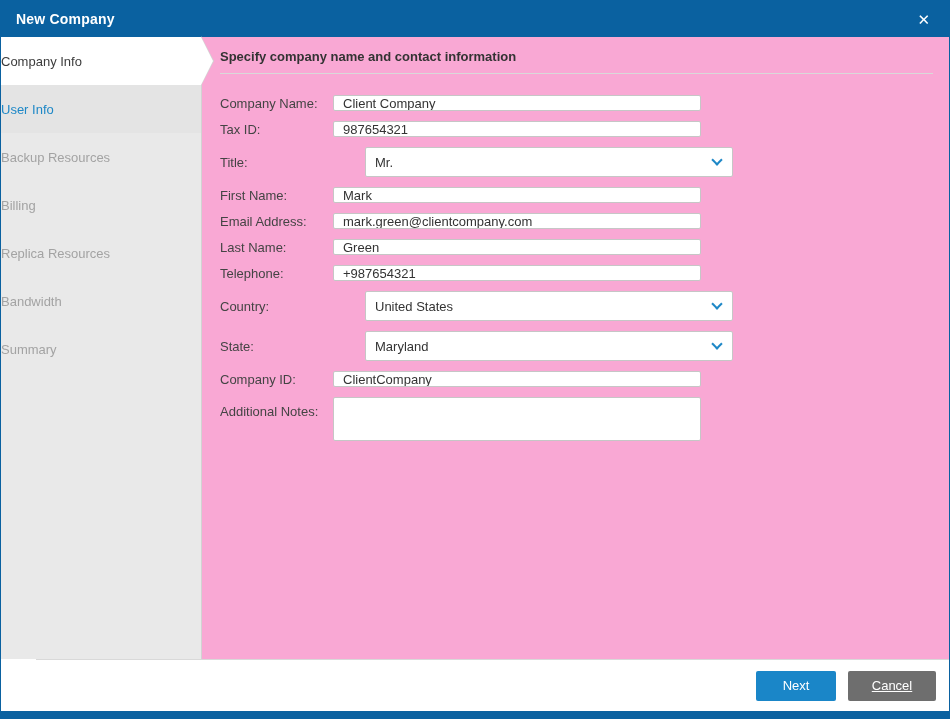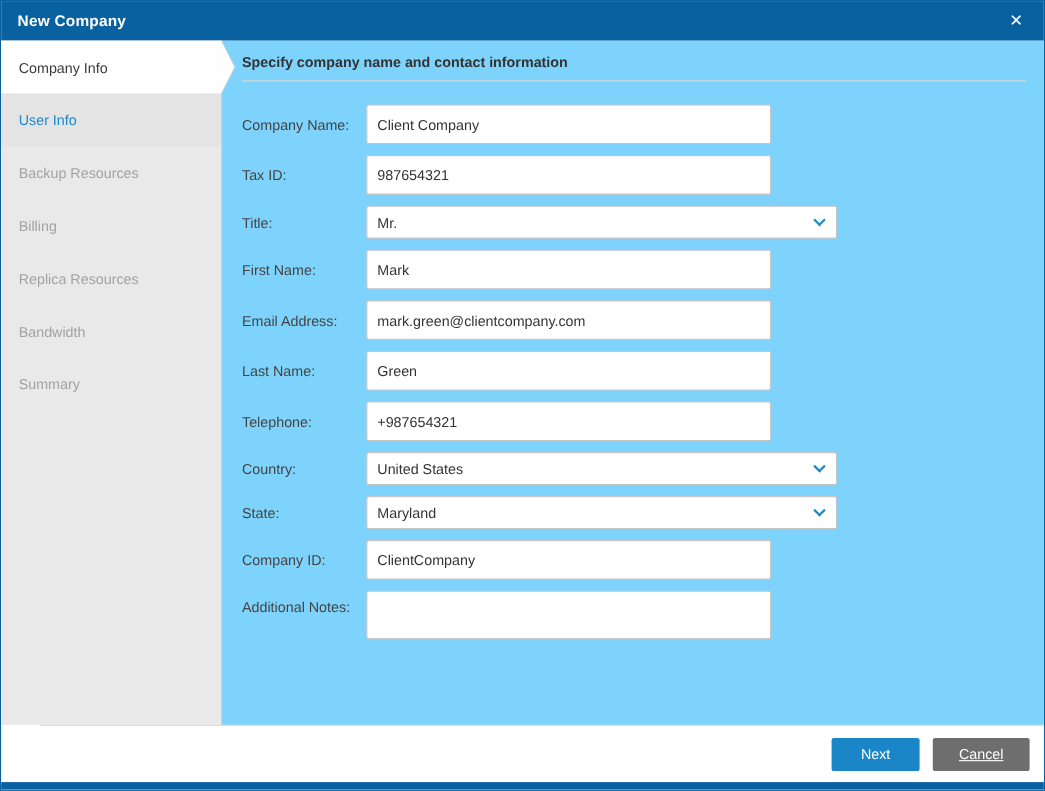--- a/index.html
+++ b/index.html
@@ -28,72 +28,72 @@
     cursor: pointer; padding: 4px;
   }
 
   
   .sidebar {
     position: absolute; top: 36px; left: 0; bottom: 59px; width: 200px;
     background: #e9e9e9;
   }
   .step {
     height: 48px; display: flex; align-items: center;
-    padding-left: 16px; font-size: 13px; color: #a3a3a3;
+    font-size: 13px; color: #a3a3a3;
     cursor: pointer; position: relative;
   }
   .step.active { background: #ffffff; color: #3c3c3c; }
   .step.active::before {
     content: ""; position: absolute; right: -13px; top: 50%; margin-top: -25px;
     border-left: 13px solid #d2d2d2;
     border-top: 25px solid transparent; border-bottom: 25px solid transparent;
     z-index: 2;
   }
   .step.active::after {
     content: ""; position: absolute; right: -12px; top: 50%; margin-top: -24px;
     border-left: 12px solid #ffffff;
     border-top: 24px solid transparent; border-bottom: 24px solid transparent;
     z-index: 3;
   }
   .step.highlight { color: #1e88c7; background: #e4e4e4; }
 
   
   .content {
     position: absolute; top: 36px; left: 200px; right: 0; bottom: 59px;
-    background: #7dd3fc; border-left: 1px solid #d2d2d2;
+    background: #f9a8d4; border-left: 1px solid #d2d2d2;
     overflow: hidden;
   }
   .heading {
     font-size: 13px; font-weight: 700; color: #333333;
     padding: 12px 18px 0 18px;
   }
   .rule {
     border: none; border-top: 1px solid #d9d9d9;
     margin: 9px 16px 0 18px;
   }
   .form { margin-top: 21px; }
   .row {
     display: flex; align-items: center;
     padding-left: 18px; margin-bottom: 10px;
   }
   .row.notes { align-items: flex-start; }
   .lbl { width: 113px; font-size: 13px; color: #444444; flex: 0 0 113px; }
   .row.notes .lbl { padding-top: 7px; }
   .txt {
-    width: 368px; height: 36px;
+    width: 368px; height: 16px;
     border: 1px solid #c6c6c6; border-radius: 2px;
     padding: 0 9px; font-size: 13px; color: #333333;
     font-family: inherit; outline: none; background: #fff;
   }
   .sel {
-    width: 428px; height: 30px;
+    width: 368px; height: 30px;
     border: 1px solid #c6c6c6; border-radius: 2px;
     padding: 0 11px 0 9px; font-size: 13px; color: #333333;
     display: flex; align-items: center; justify-content: space-between;
-    cursor: pointer; background: #fff;
+    cursor: pointer; background: #fff; margin-left: 32px;
   }
   .chev {
     width: 8px; height: 8px;
     border-right: 2px solid #1e88c7; border-bottom: 2px solid #1e88c7;
     transform: rotate(45deg); margin-top: -4px;
   }
   .ta {
     width: 368px; height: 44px;
     border: 1px solid #c6c6c6; border-radius: 2px;
     padding: 6px 9px; font-size: 13px; color: #333333;

